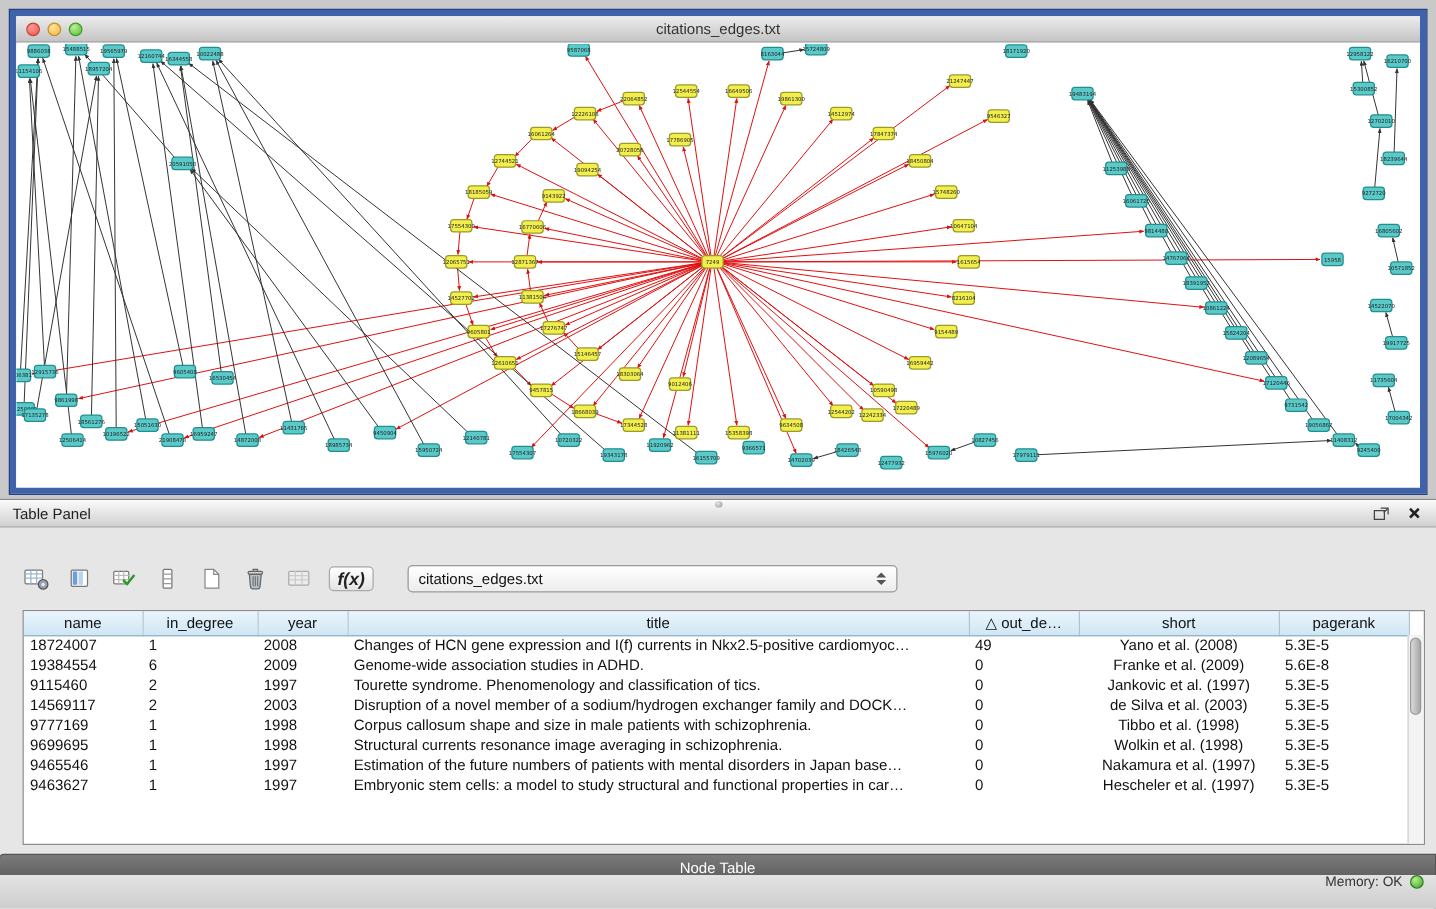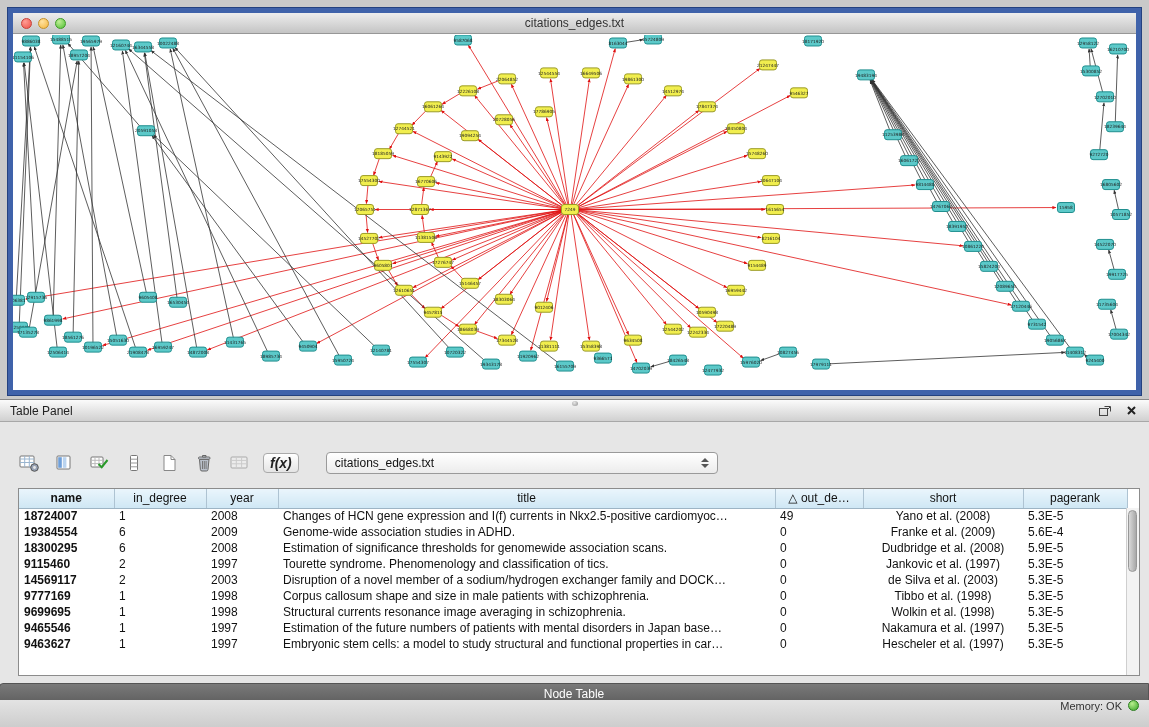--- a/index.html
+++ b/index.html
@@ -39,21 +39,21 @@
   .dd-arrows { display:flex; flex-direction:column; gap:2px; }
   .dd-arrows i { display:block; width:0; height:0; border-left:4px solid transparent; border-right:4px solid transparent; }
   .dd-arrows .up { border-bottom:4px solid #555; }
   .dd-arrows .dn { border-top:4px solid #555; }
 
   .table-wrap { position:relative; margin:10px 9px 0 18px; height:188px; background:#fff; border:1px solid #8c8c8c; overflow:hidden; }
   table { border-collapse:collapse; table-layout:fixed; width:1108px; }
   thead th { height:19px; background:linear-gradient(#eaf5fc,#cfe7f4); border-right:1px solid #aec3d2;
     border-bottom:1px solid #9db4c4; font-size:12px; font-weight:normal; color:#111; text-align:center; overflow:hidden; white-space:nowrap; }
   tbody td { height:16px; font-size:12px; color:#111; padding:0 5px; white-space:nowrap; overflow:hidden; }
-  th:nth-child(1), td:nth-child(1) { width:95px;font-weight:bold; }
+  th:nth-child(1), td:nth-child(1) { width:95px; }
   th:nth-child(2), td:nth-child(2) { width:92px; }
   th:nth-child(3), td:nth-child(3) { width:72px; }
   th:nth-child(4), td:nth-child(4) { width:497px; }
   th:nth-child(5), td:nth-child(5) { width:88px; }
   th:nth-child(6), td:nth-child(6) { width:160px; }
   th:nth-child(7), td:nth-child(7) { width:104px; }
   td:nth-child(6) { text-align:center; }
   .vscroll { position:absolute; right:0; top:19px; bottom:0; width:13px; background:#f3f3f3; border-left:1px solid #cfcfcf; }
   .vthumb { position:absolute; left:1px; top:2px; width:9px; height:62px; border-radius:5px;
     background:linear-gradient(90deg,#d9d9d9,#a8a8a8); border:1px solid #979797; }
@@ -796,30 +796,21 @@
             <td>Yano et al. (2008)</td>
             <td>5.3E-5</td>
           </tr>
           <tr>
             <td>19384554</td>
             <td>6</td>
             <td>2009</td>
             <td>Genome-wide association studies in ADHD.</td>
             <td>0</td>
             <td>Franke et al. (2009)</td>
-            <td>5.6E-4</td>
-          </tr>
-          <tr>
-            <td>18300295</td>
-            <td>6</td>
-            <td>2008</td>
-            <td>Estimation of significance thresholds for genomewide association scans.</td>
-            <td>0</td>
-            <td>Dudbridge et al. (2008)</td>
-            <td>5.9E-5</td>
+            <td>5.6E-8</td>
           </tr>
           <tr>
             <td>9115460</td>
             <td>2</td>
             <td>1997</td>
             <td>Tourette syndrome. Phenomenology and classification of tics.</td>
             <td>0</td>
             <td>Jankovic et al. (1997)</td>
             <td>5.3E-5</td>
           </tr>

